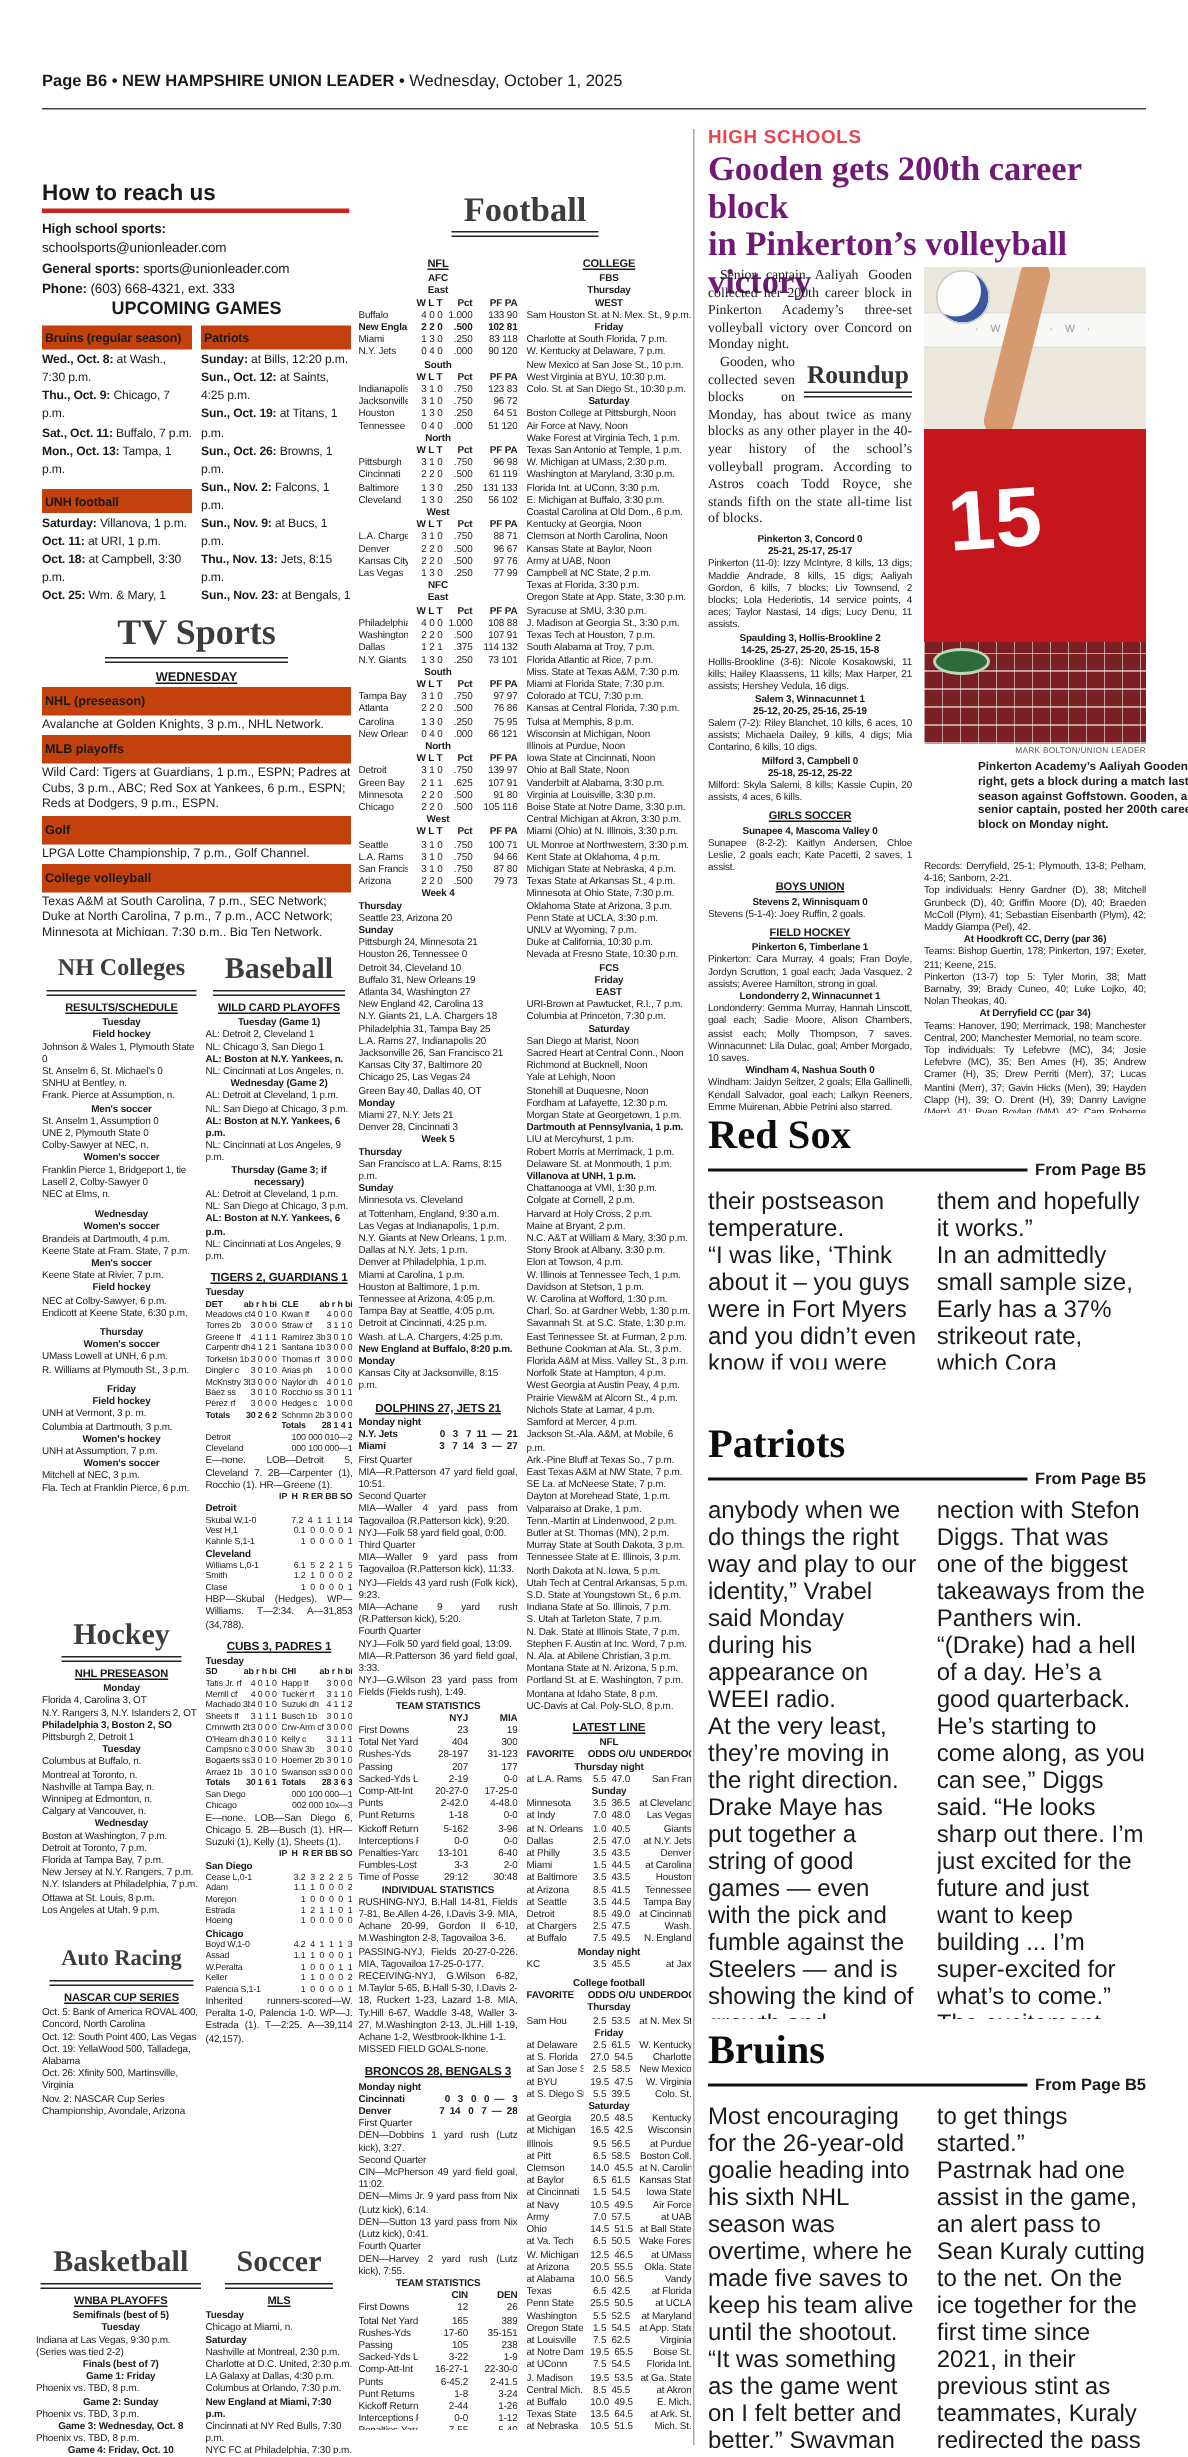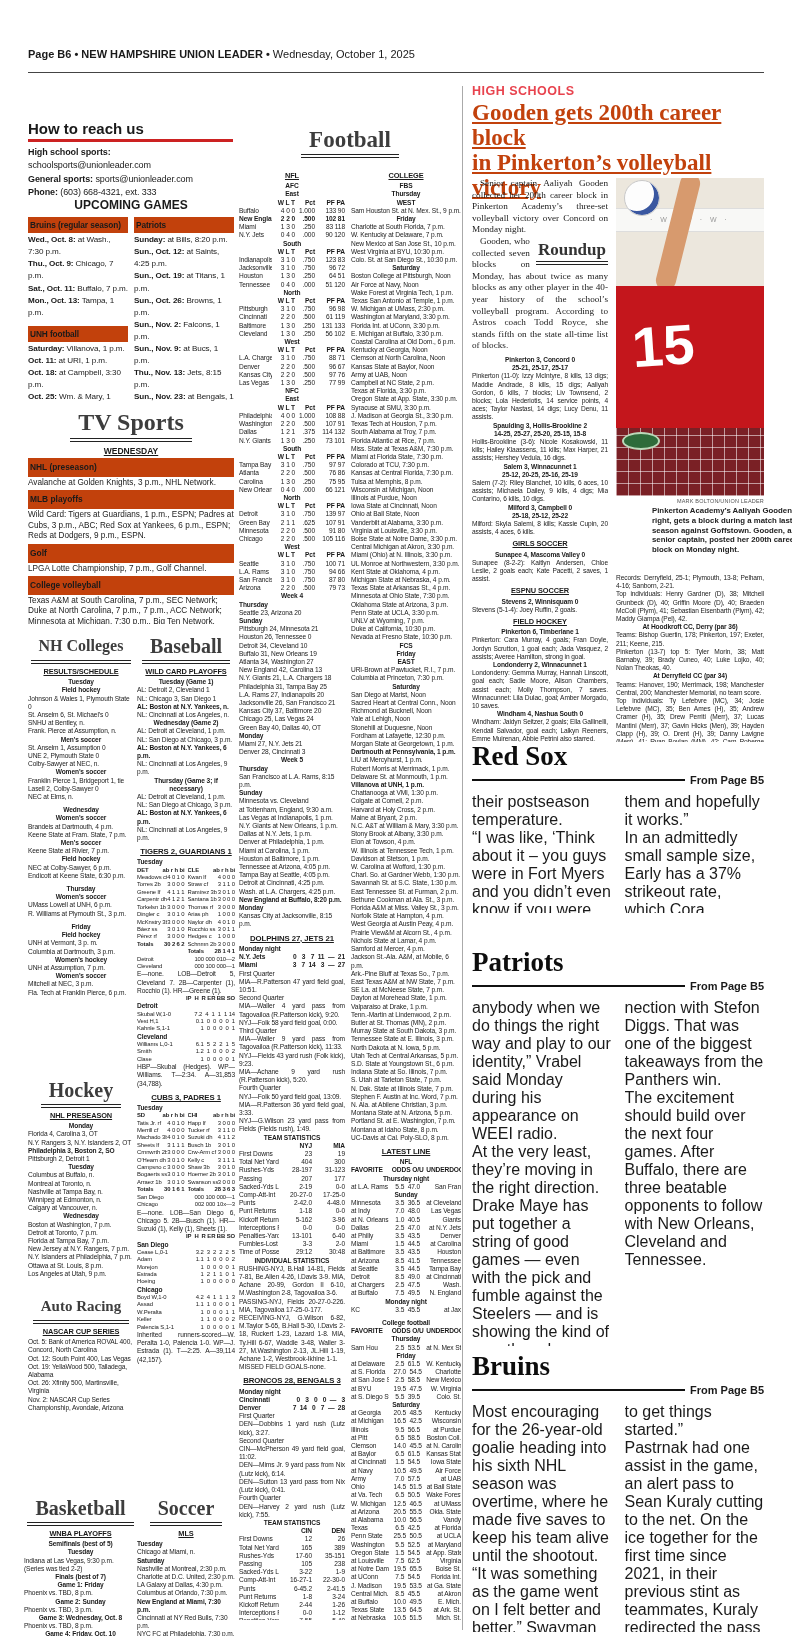--- a/index.html
+++ b/index.html
@@ -48,21 +48,21 @@
   .games .kv{font-size:8.1px;line-height:12.1px;}
   .games .banner{font-size:8.3px;margin-bottom:1px;}
   .tvlist{font-size:8.2px;line-height:10.4px;}
   .tvlist .banner{font-size:8.4px;line-height:11px;margin:2px 0 1px;}
   
   .batrow{display:flex;gap:3px;}
   .batcol{flex:1;overflow:hidden;}
   .bat .rb{font-size:5.9px;line-height:7.4px;}
   
   .kicker{font-weight:bold;font-size:12.5px;letter-spacing:.5px;color:#e8434e;}
-  .headline{font:bold 23px/25px "Liberation Serif",serif;color:#c2410c;text-decoration:underline;}
+  .headline{font:bold 23px/25px "Liberation Serif",serif;color:#701a75;}
   .body p{font:9.2px/11.6px "Liberation Serif",serif;text-align:justify;text-indent:8px;margin:0;}
   .roundup{float:right;font:bold 17px/19px "Liberation Serif",serif;color:#333;
            border-bottom:4px double #222;padding:0 2px 2px;margin:4px 0 2px 6px;}
   .credit{font-size:5.5px;color:#555;text-align:right;letter-spacing:.2px;}
   .caption{font-size:7.8px;line-height:9.8px;font-weight:bold;color:#222;}
   
   .conthead{font:bold 27px/29px "Liberation Serif",serif;color:#0d0d0d;}
   .contrule{display:flex;align-items:center;margin:3px 0 7px;}
   .contrule .bar{flex:1;height:2.5px;background:#111;margin-right:5px;}
   .contrule .fp{font-weight:bold;font-size:11px;white-space:nowrap;}
@@ -120,21 +120,21 @@
           <div class="L sp"></div>
           <div class="L banner">UNH football</div>
           <div class="L kv"><span class="c0">Saturday:</span><span class="c1"> Villanova, 1 p.m.</span></div>
           <div class="L kv"><span class="c0">Oct. 11:</span><span class="c1"> at URI, 1 p.m.</span></div>
           <div class="L kv"><span class="c0">Oct. 18:</span><span class="c1"> at Campbell, 3:30 p.m.</span></div>
           <div class="L kv"><span class="c0">Oct. 25:</span><span class="c1"> Wm. &amp; Mary, 1 p.m.</span></div>
           <div class="L kv"><span class="c0">Nov. 1:</span><span class="c1"> Bye week</span></div>
         </div>
       <div style="flex:1;overflow:hidden;" class="ag">
           <div class="L banner">Patriots</div>
-          <div class="L kv"><span class="c0">Sunday:</span><span class="c1"> at Bills, 8:20 p.m.</span></div>
+          <div class="L kv"><span class="c0">Sunday:</span><span class="c1"> at Bills, 12:20 p.m.</span></div>
           <div class="L kv"><span class="c0">Sun., Oct. 12:</span><span class="c1"> at Saints, 4:25 p.m.</span></div>
           <div class="L kv"><span class="c0">Sun., Oct. 19:</span><span class="c1"> at Titans, 1 p.m.</span></div>
           <div class="L kv"><span class="c0">Sun., Oct. 26:</span><span class="c1"> Browns, 1 p.m.</span></div>
           <div class="L kv"><span class="c0">Sun., Nov. 2:</span><span class="c1"> Falcons, 1 p.m.</span></div>
           <div class="L kv"><span class="c0">Sun., Nov. 9:</span><span class="c1"> at Bucs, 1 p.m.</span></div>
           <div class="L kv"><span class="c0">Thu., Nov. 13:</span><span class="c1"> Jets, 8:15 p.m.</span></div>
           <div class="L kv"><span class="c0">Sun., Nov. 23:</span><span class="c1"> at Bengals, 1 p.m.</span></div>
         </div>
     </div>
   </div>
@@ -1458,21 +1458,21 @@
         <div class="L txtj">Hollis-Brookline (3-6): Nicole Kosakowski, 11 kills; Hailey Klaassens, 11 kills; Max Harper, 21 assists; Hershey Vedula, 16 digs.</div>
         <div class="L ctr">Salem 3, Winnacunnet 1</div>
         <div class="L ctr">25-12, 20-25, 25-16, 25-19</div>
         <div class="L txtj">Salem (7-2): Riley Blanchet, 10 kills, 6 aces, 10 assists; Michaela Dailey, 9 kills, 4 digs; Mia Contarino, 6 kills, 10 digs.</div>
         <div class="L ctr">Milford 3, Campbell 0</div>
         <div class="L ctr">25-18, 25-12, 25-22</div>
         <div class="L txtj">Milford: Skyla Salemi, 8 kills; Kassie Cupin, 20 assists, 4 aces, 6 kills.</div>
         <div class="L sub">GIRLS SOCCER</div>
         <div class="L ctr">Sunapee 4, Mascoma Valley 0</div>
         <div class="L txtj">Sunapee (8-2-2): Kaitlyn Andersen, Chloe Leslie, 2 goals each; Kate Pacetti, 2 saves, 1 assist.</div>
-        <div class="L sub">ESPNU SOCCER</div>
+        <div class="L sub">BOYS UNION</div>
         <div class="L ctr">Stevens 2, Winnisquam 0</div>
         <div class="L txtj">Stevens (5-1-4): Joey Ruffin, 2 goals.</div>
         <div class="L sub">FIELD HOCKEY</div>
         <div class="L ctr">Pinkerton 6, Timberlane 1</div>
         <div class="L txtj">Pinkerton: Cara Murray, 4 goals; Fran Doyle, Jordyn Scrutton, 1 goal each; Jada Vasquez, 2 assists; Averee Hamilton, strong in goal.</div>
         <div class="L ctr">Londonderry 2, Winnacunnet 1</div>
         <div class="L txtj">Londonderry: Gemma Murray, Hannah Linscott, goal each; Sadie Moore, Alison Chambers, assist each; Molly Thompson, 7 saves. Winnacunnet: Lila Dulac, goal; Amber Morgado, 10 saves.</div>
         <div class="L ctr">Windham 4, Nashua South 0</div>
         <div class="L txtj">Windham: Jaidyn Seitzer, 2 goals; Ella Gallinelli, Kendall Salvador, goal each; Lalkyn Reeners, Emme Muirenan, Abbie Petrini also starred.</div>
       </div>
@@ -1525,20 +1525,21 @@
         <div class="fp">From Page B5</div>
       </div>
     <div class="twocol body" style="height:352px;">
       <div>
           <div class="L p">anybody when we do things the right way and play to our identity,” Vrabel said Monday during his appearance on WEEI radio.</div>
           <div class="L p">At the very least, they’re moving in the right direction.</div>
           <div class="L p">Drake Maye has put together a string of good games — even with the pick and fumble against the Steelers — and is showing the kind of growth and evolution that was both hoped for and expected in Year 2.</div>
         </div>
       <div>
           <div class="L p">nection with Stefon Diggs. That was one of the biggest takeaways from the Panthers win.</div>
+          <div class="L p">“(Drake) had a hell of a day. He’s a good quarterback. He’s starting to come along, as you can see,” Diggs said. “He looks sharp out there. I’m just excited for the future and just want to keep building ... I’m super-excited for what’s to come.”</div>
           <div class="L p">The excitement should build over the next four games. After Buffalo, there are three beatable opponents to follow with New Orleans, Cleveland and Tennessee.</div>
         </div>
     </div>
   </div>
 
   <div class="abs" style="left:472px;top:1352px;width:292px;height:280px;">
     <div class="conthead">Bruins</div>
     <div class="contrule">
         <div class="bar"></div>
         <div class="fp">From Page B5</div>

